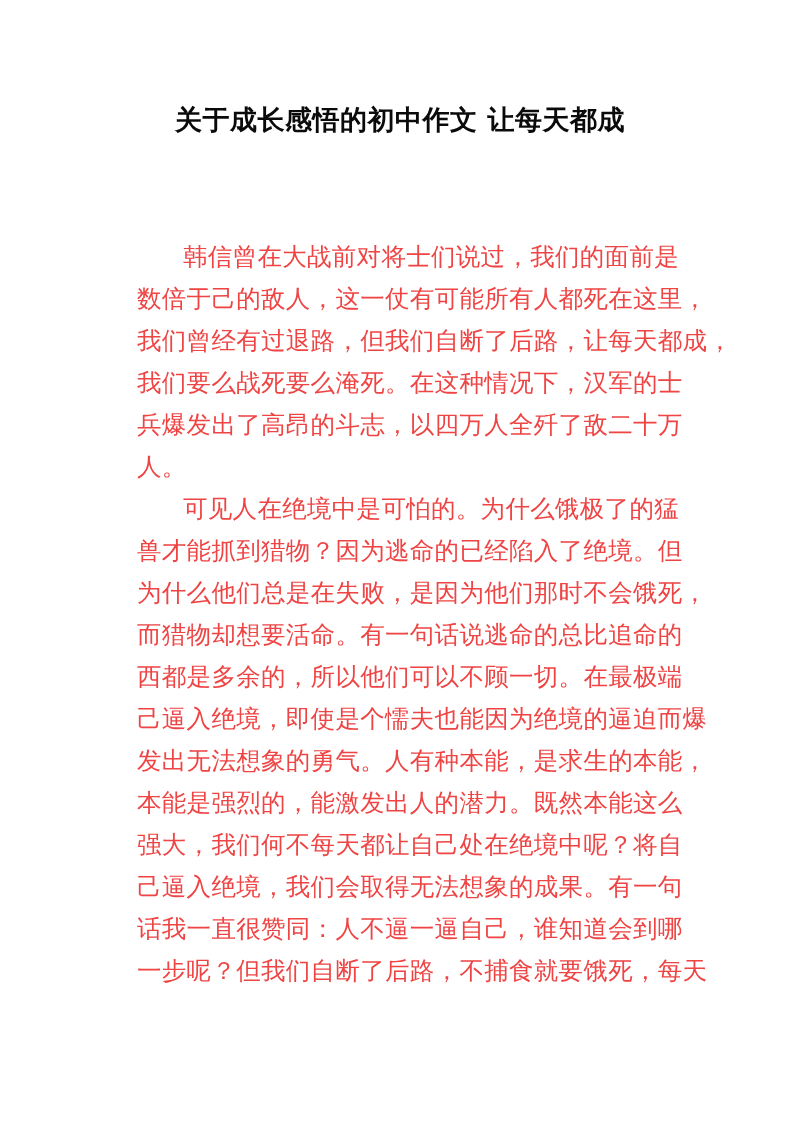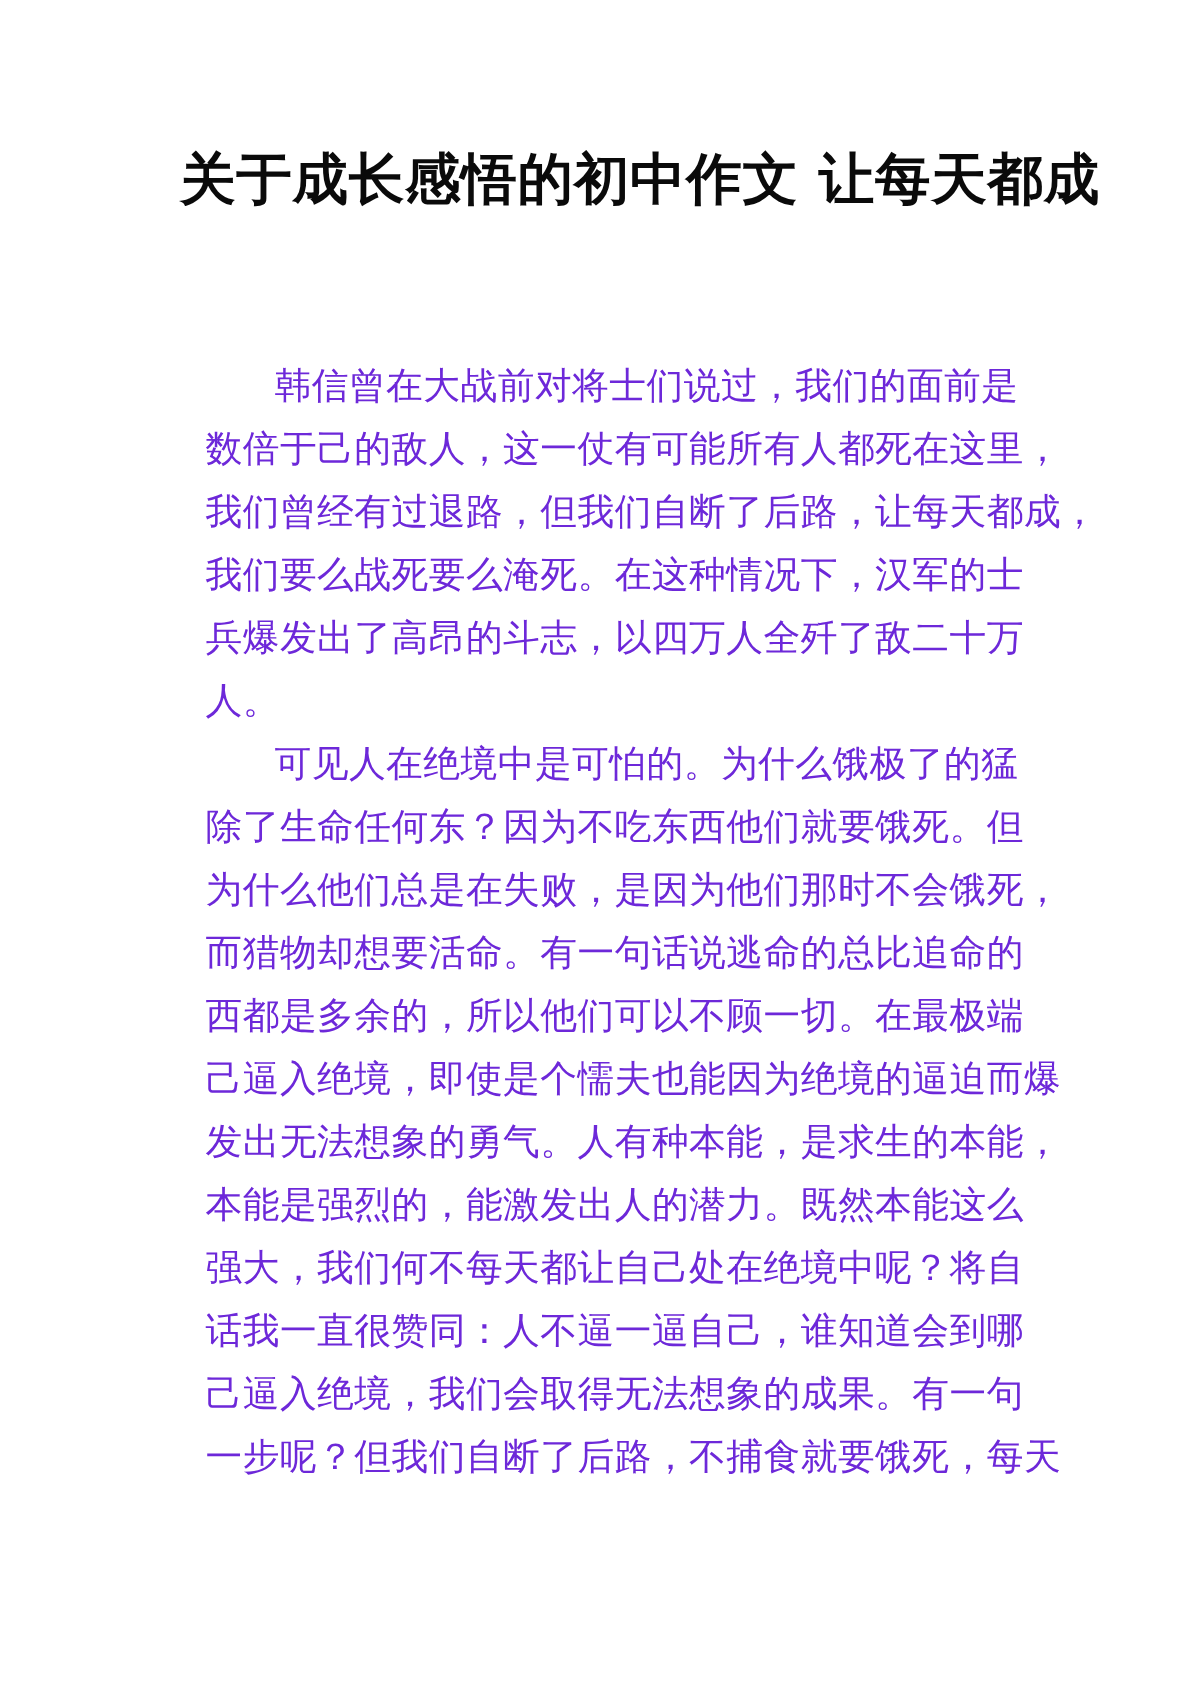--- a/index.html
+++ b/index.html
@@ -24,42 +24,42 @@
     background: #ffffff;
   }
   .title {
     position: absolute;
     left: 120px;
     top: 98px;
     width: 560px;
     text-align: center;
     font-family: "DejaVu Sans", "Liberation Sans", sans-serif;
     font-weight: bold;
-    font-size: 37px;
+    font-size: 27px;
     line-height: 44px;
     color: #0a0a0a;
     letter-spacing: 0.5px;
   }
   .title .line {
     display: block;
     white-space: nowrap;
   }
   .body-text {
     position: absolute;
     left: 137px;
     top: 236px;
     width: 540px;
   }
   .text-line {
     display: block;
     font-size: 24.5px;
     height: 42px;
     line-height: 42px;
     white-space: nowrap;
-    color: #6d28d9;
+    color: #ef4444;
     letter-spacing: 0.3px;
   }
   .text-line.indent {
     padding-left: 46px;
   }
 </style>
 </head>
 <body>
 
 <div class="page">
@@ -72,27 +72,27 @@
     <div>
       <span class="text-line indent">韩信曾在大战前对将士们说过，我们的面前是</span>
       <span class="text-line">数倍于己的敌人，这一仗有可能所有人都死在这里，</span>
       <span class="text-line">我们曾经有过退路，但我们自断了后路，让每天都成，</span>
       <span class="text-line">我们要么战死要么淹死。在这种情况下，汉军的士</span>
       <span class="text-line">兵爆发出了高昂的斗志，以四万人全歼了敌二十万</span>
       <span class="text-line">人。</span>
     </div>
     <div>
       <span class="text-line indent">可见人在绝境中是可怕的。为什么饿极了的猛</span>
-      <span class="text-line">除了生命任何东？因为不吃东西他们就要饿死。但</span>
+      <span class="text-line">兽才能抓到猎物？因为逃命的已经陷入了绝境。但</span>
       <span class="text-line">为什么他们总是在失败，是因为他们那时不会饿死，</span>
       <span class="text-line">而猎物却想要活命。有一句话说逃命的总比追命的</span>
       <span class="text-line">西都是多余的，所以他们可以不顾一切。在最极端</span>
       <span class="text-line">己逼入绝境，即使是个懦夫也能因为绝境的逼迫而爆</span>
       <span class="text-line">发出无法想象的勇气。人有种本能，是求生的本能，</span>
       <span class="text-line">本能是强烈的，能激发出人的潜力。既然本能这么</span>
       <span class="text-line">强大，我们何不每天都让自己处在绝境中呢？将自</span>
+      <span class="text-line">己逼入绝境，我们会取得无法想象的成果。有一句</span>
       <span class="text-line">话我一直很赞同：人不逼一逼自己，谁知道会到哪</span>
-      <span class="text-line">己逼入绝境，我们会取得无法想象的成果。有一句</span>
       <span class="text-line">一步呢？但我们自断了后路，不捕食就要饿死，每天</span>
     </div>
   </div>
 
 </div>
 
 </body></html>

